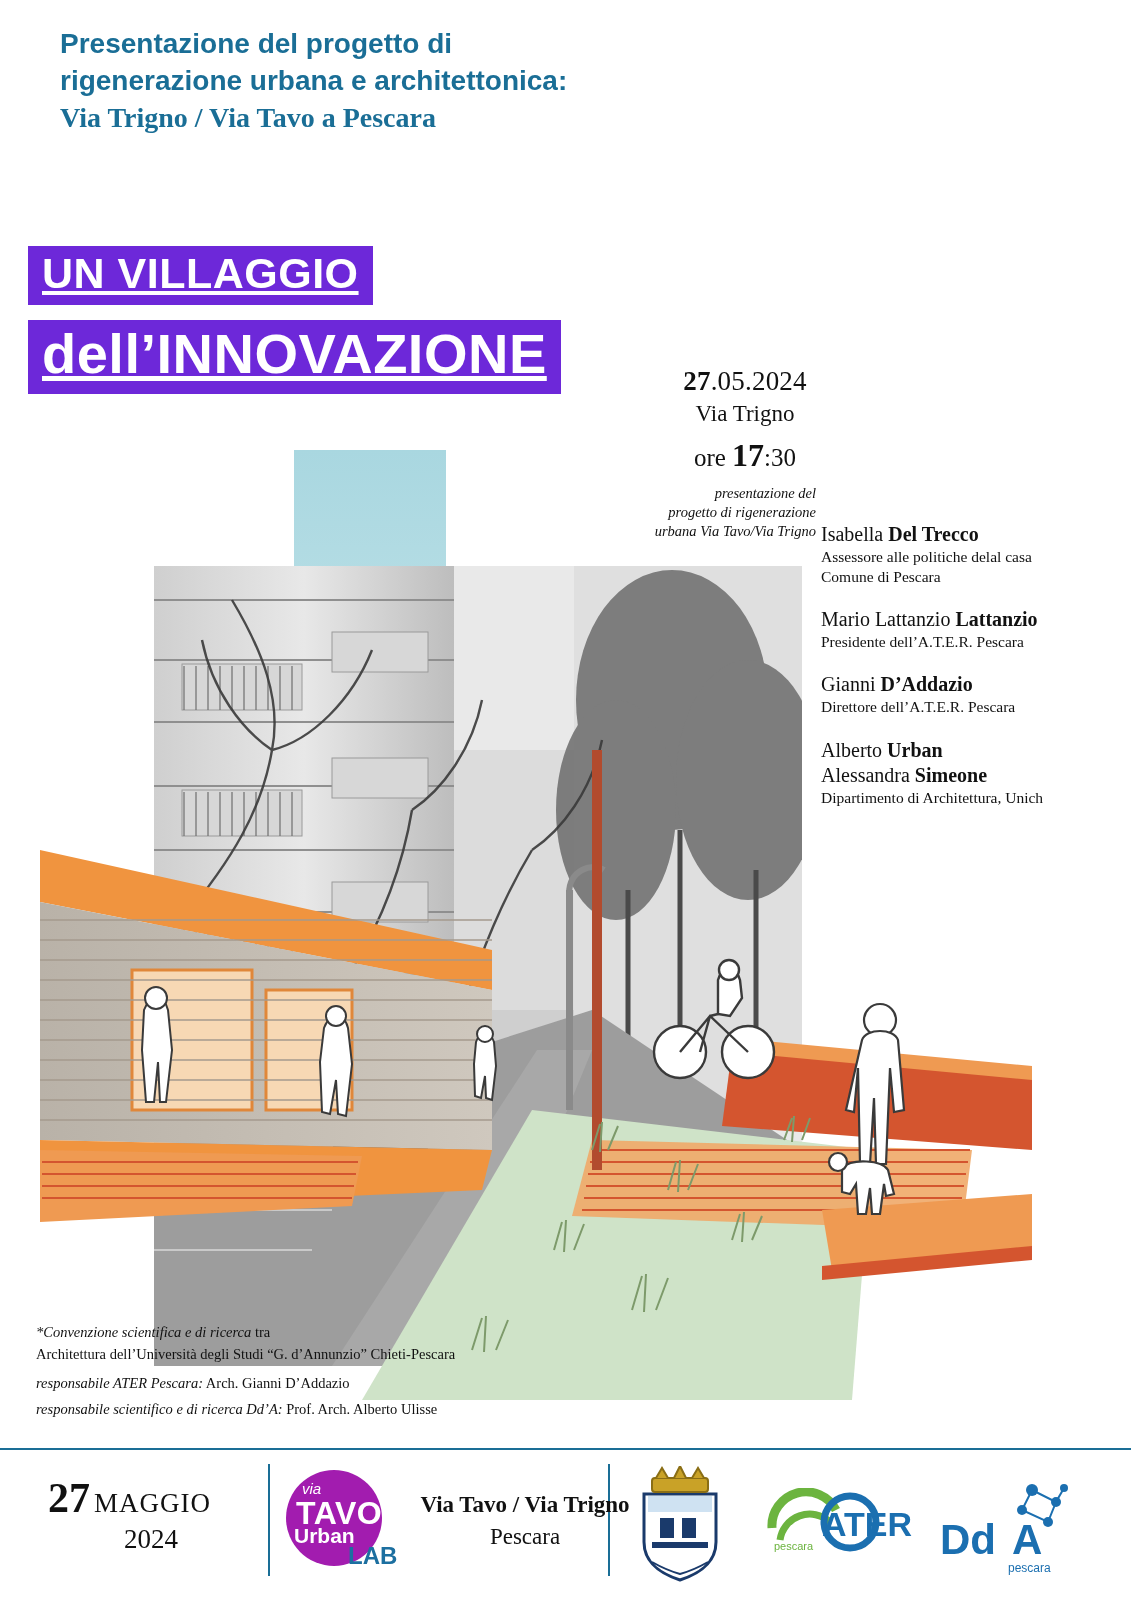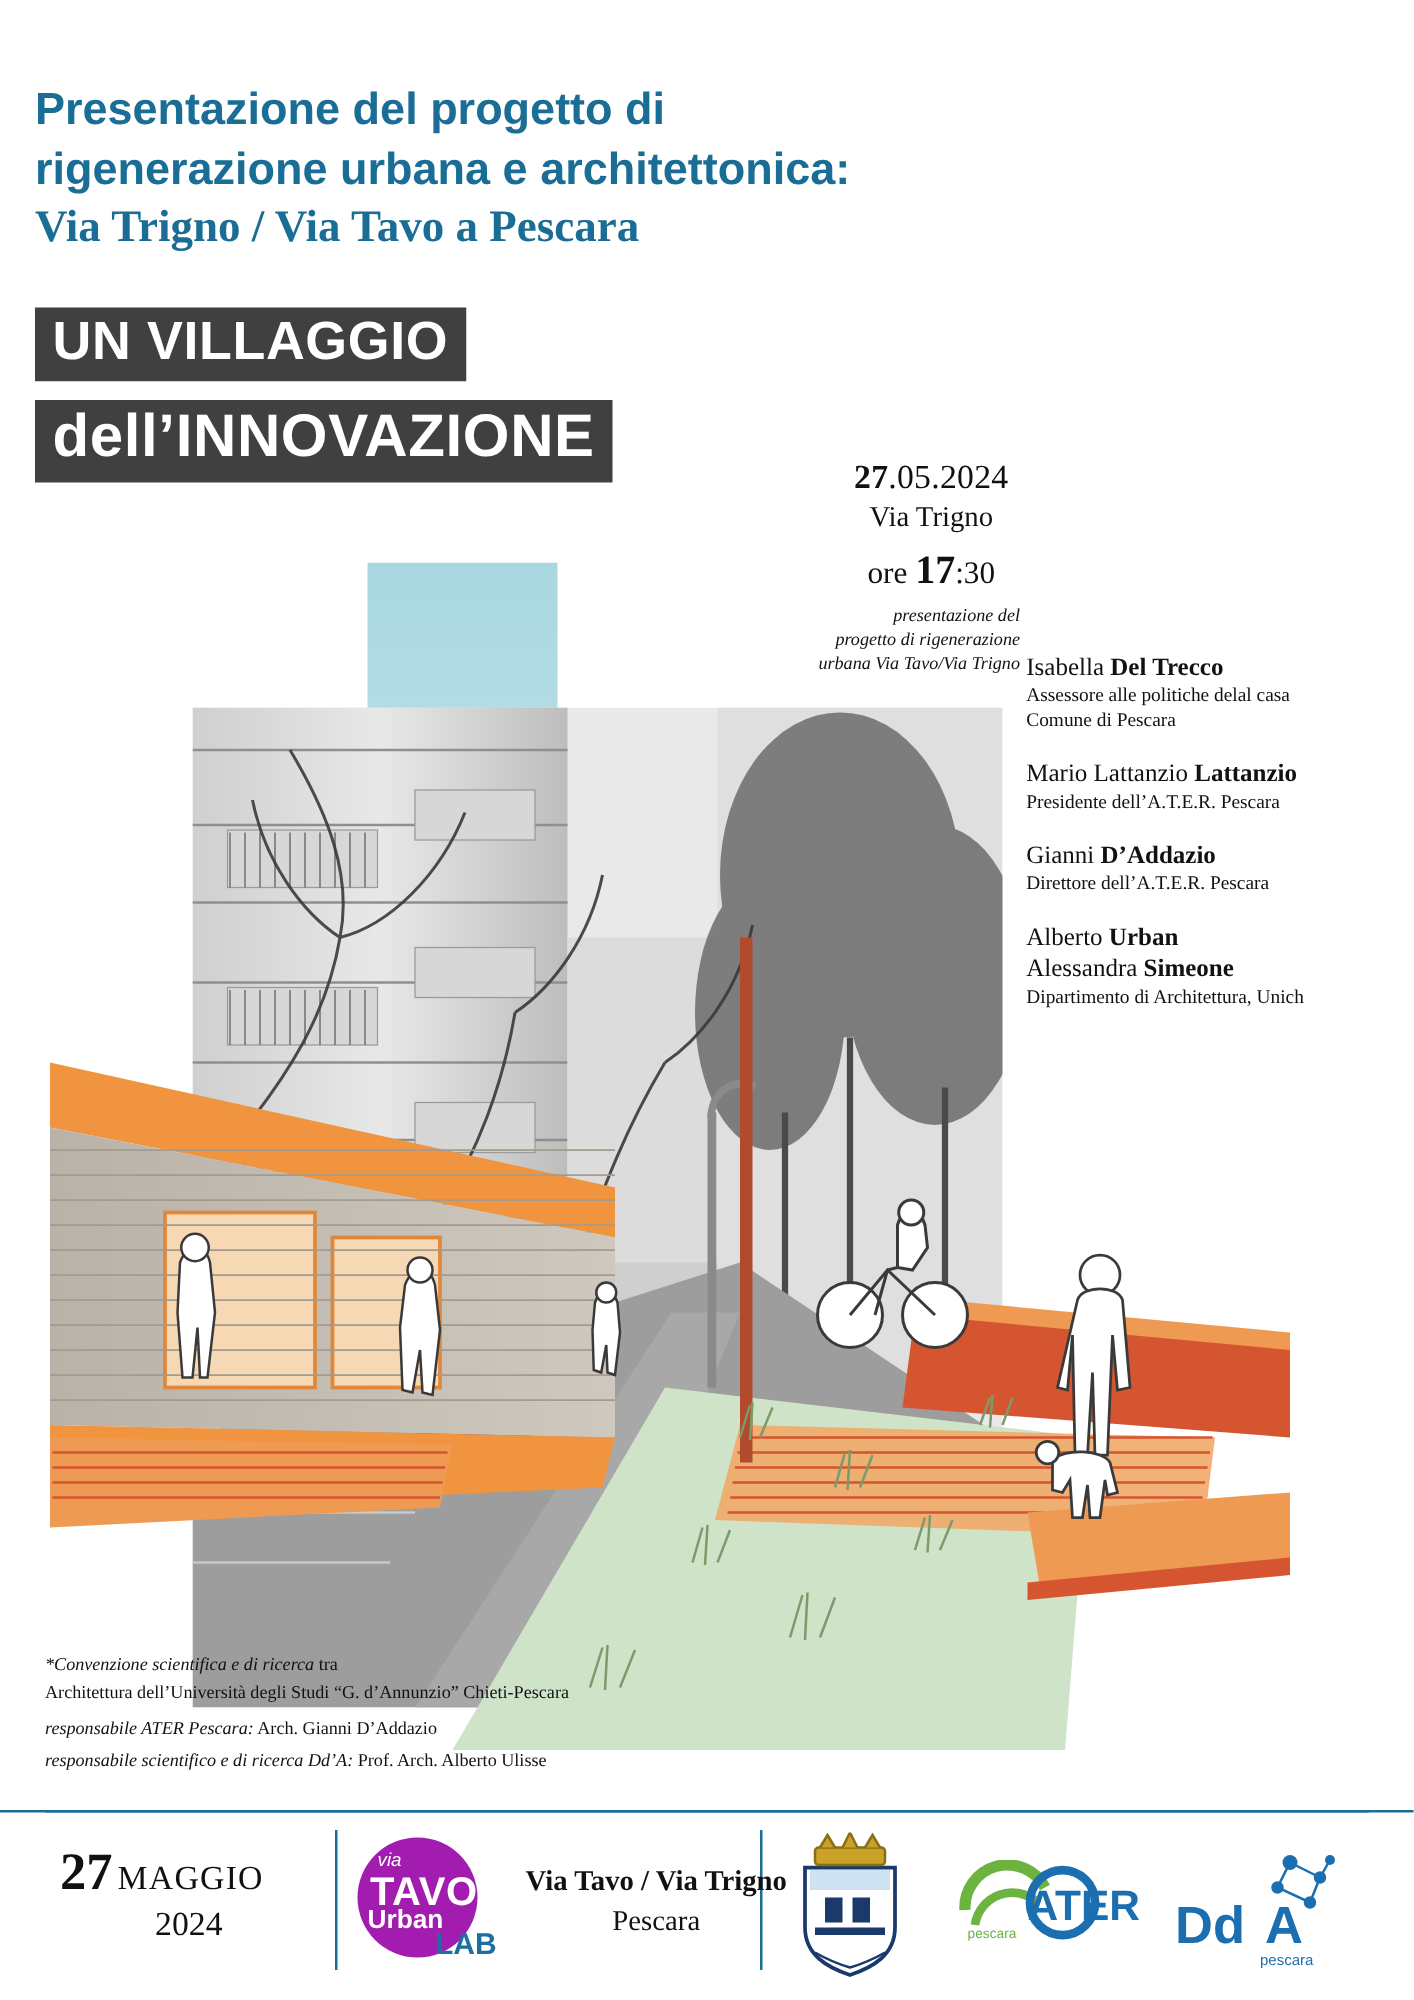--- a/index.html
+++ b/index.html
@@ -6,40 +6,41 @@
   html, body {
     width: 1131px; height: 1600px;
     background: #ffffff;
     font-family: "Liberation Serif", serif;
     overflow: hidden;
   }
   .poster { position: relative; width: 1131px; height: 1600px; background: #fff; }
 
   
   .header {
-    position: absolute; left: 28px; top: 26px; width: 780px;
+    position: absolute; left: 60px; top: 26px; width: 780px;
     font-family: "Liberation Sans", sans-serif;
     font-weight: bold; color: #1a6e96;
-    font-size: 36px; line-height: 1.32; margin-top: 37px;
+    font-size: 28px; line-height: 1.32;
   }
   .header .l3 { font-family: "Liberation Serif", serif; font-weight: bold; }
 
   
   .titleblock { position: absolute; left: 28px; top: 246px; }
   .titlebar {
     display: inline-block;
-    background: #404040; color: #fff;
+    background: #6d28d9; color: #fff;
     font-family: "Liberation Sans", sans-serif;
     font-weight: bold;
     letter-spacing: .5px;
     padding: 6px 14px 10px 14px;
     font-size: 43px;
     line-height: 1.0;
-  }
-  .titlebar.second { margin-top: 15px; font-size: 48px; padding: 6px 14px 12px 14px; }
+    text-decoration: underline;
+  }
+  .titlebar.second { margin-top: 15px; font-size: 56px; padding: 6px 14px 12px 14px; }
 
   
   .datecol {
     position: absolute; left: 620px; top: 366px; width: 250px;
     text-align: center; color: #111;
   }
   .datecol .d1 { font-size: 27px; letter-spacing: .2px; }
   .datecol .d1 b { font-weight: bold; }
   .datecol .d2 { font-size: 23px; margin-top: 4px; }
   .datecol .d3 { font-size: 25px; margin-top: 10px; }

